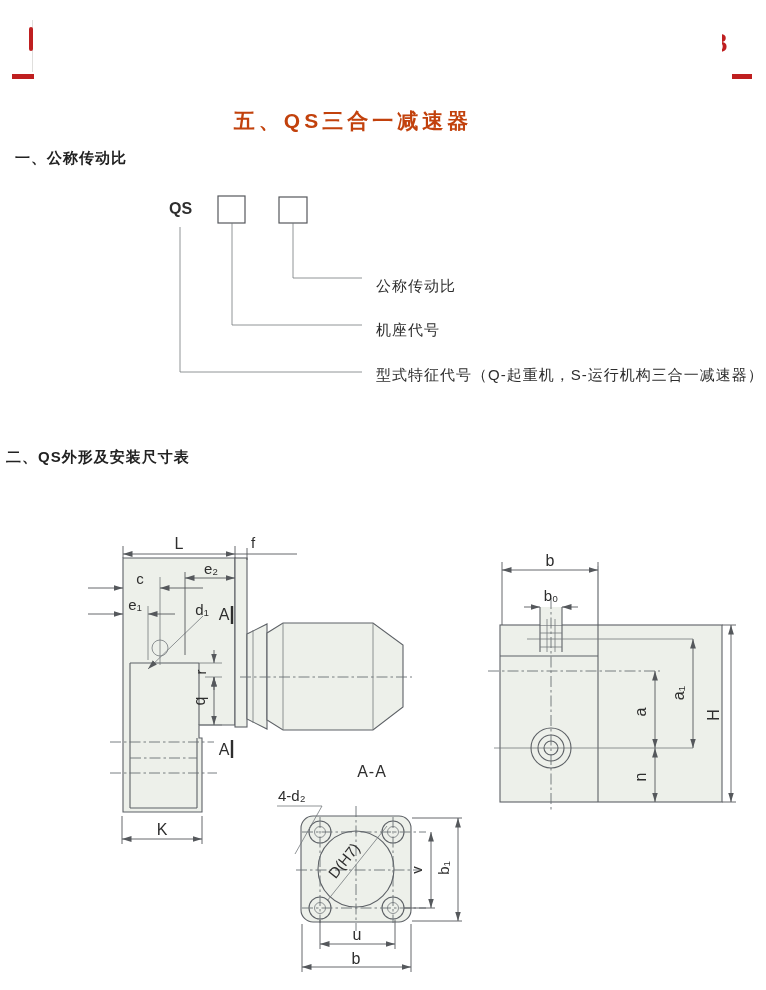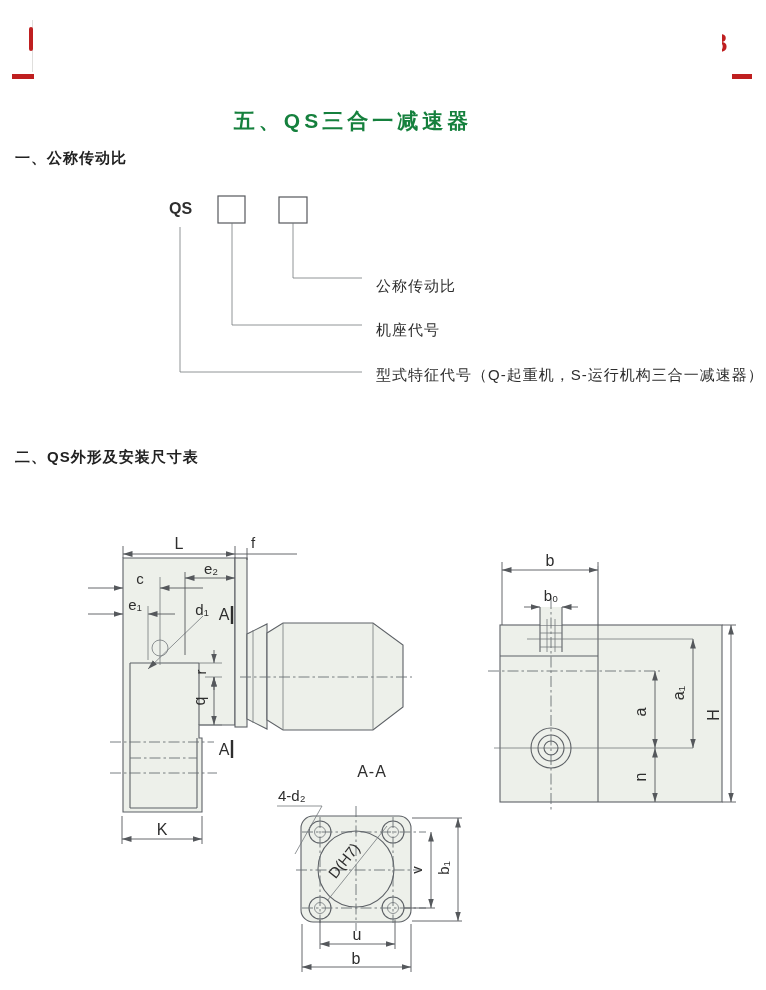--- a/index.html
+++ b/index.html
@@ -4,27 +4,27 @@
 <style>
   html,body{margin:0;padding:0;}
   body{
     width:766px;height:990px;position:relative;background:#ffffff;
     font-family:"Liberation Sans","DejaVu Sans",sans-serif;color:#2a2a2a;
     overflow:hidden;
   }
   .abs{position:absolute;}
   #doc-title{
     left:0;top:107px;width:706px;text-align:center;
-    font-size:21px;font-weight:bold;letter-spacing:4px;color:#15803d;
+    font-size:21px;font-weight:bold;letter-spacing:4px;color:#c2410c;
   }
   .sec-heading{
     font-size:15px;font-weight:bold;letter-spacing:1px;color:#222;
   }
   #sec1-heading{left:15px;top:149px;}
-  #sec2-heading{left:15px;top:448px;}
+  #sec2-heading{left:6px;top:448px;}
   #drawing-svg{left:0;top:0;}
   
   .red{background:#bf1f20;}
   #artifact-left-sliver{left:29px;top:27px;width:4px;height:24px;border-radius:2px;}
   #artifact-left-bar{left:12px;top:74px;width:22px;height:5px;}
   #artifact-right-bar{left:732px;top:74px;width:20px;height:5px;}
   #artifact-right-glyph{
     left:722px;top:28px;width:12px;height:28px;overflow:hidden;
   }
   #artifact-right-glyph span{

